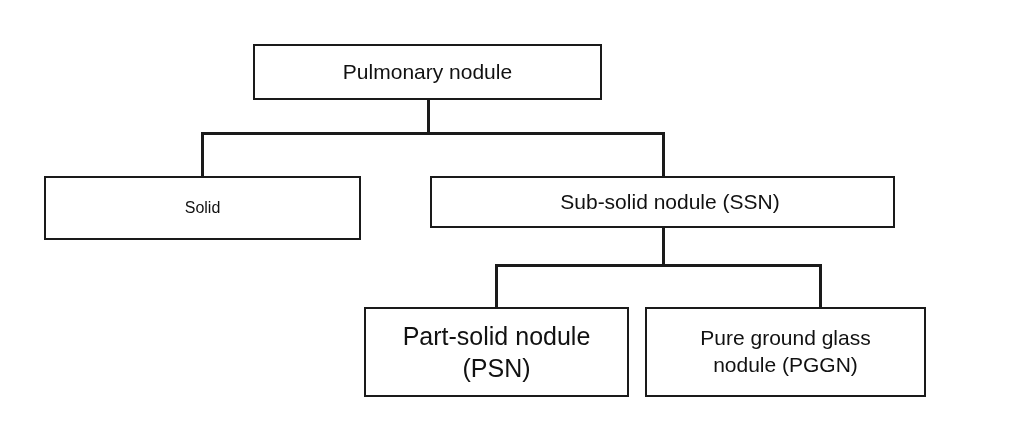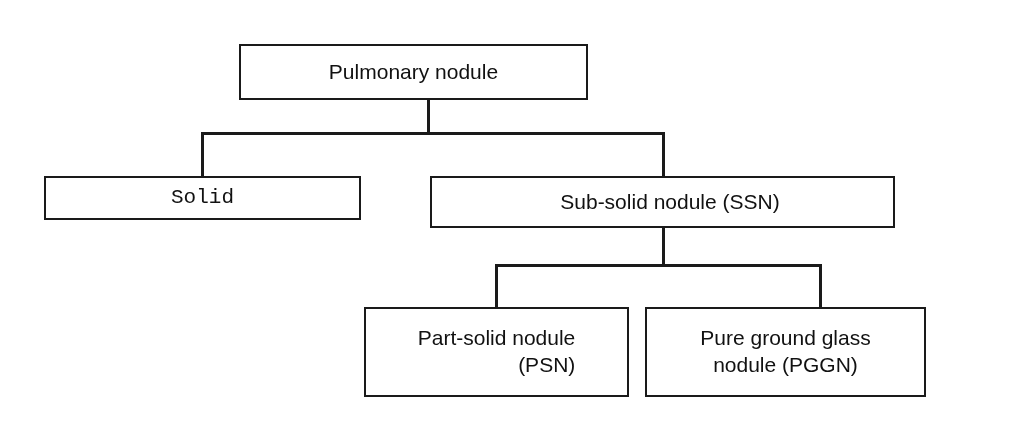--- a/index.html
+++ b/index.html
@@ -33,41 +33,39 @@
     z-index: 2;
   }
   .node-label {
     display: block;
     padding: 0 6px;
     white-space: pre-line;
   }
 
   
   #node-root {
-    left: 239px;  top: 44px;
+    left: 253px;  top: 44px;
     width: 349px; height: 56px;
     font-size: 21px;
   }
   #node-solid {
     left: 44px;   top: 176px;
-    width: 317px; height: 44px;
-    font-size: 21px;
-    font-family: Liberation Mono, monospace;
+    width: 317px; height: 64px;
+    font-size: 16px;
   }
   #node-ssn {
     left: 430px;  top: 176px;
     width: 465px; height: 52px;
     font-size: 21px;
     padding-left: 15px;
   }
   #node-psn {
     left: 364px;  top: 307px;
     width: 265px; height: 90px;
-    font-size: 21px;
-    text-align: right;
+    font-size: 25px;
   }
   #node-pggn {
     left: 645px;  top: 307px;
     width: 281px; height: 90px;
     font-size: 21px;
   }
 
   
   .connector {
     position: absolute;

